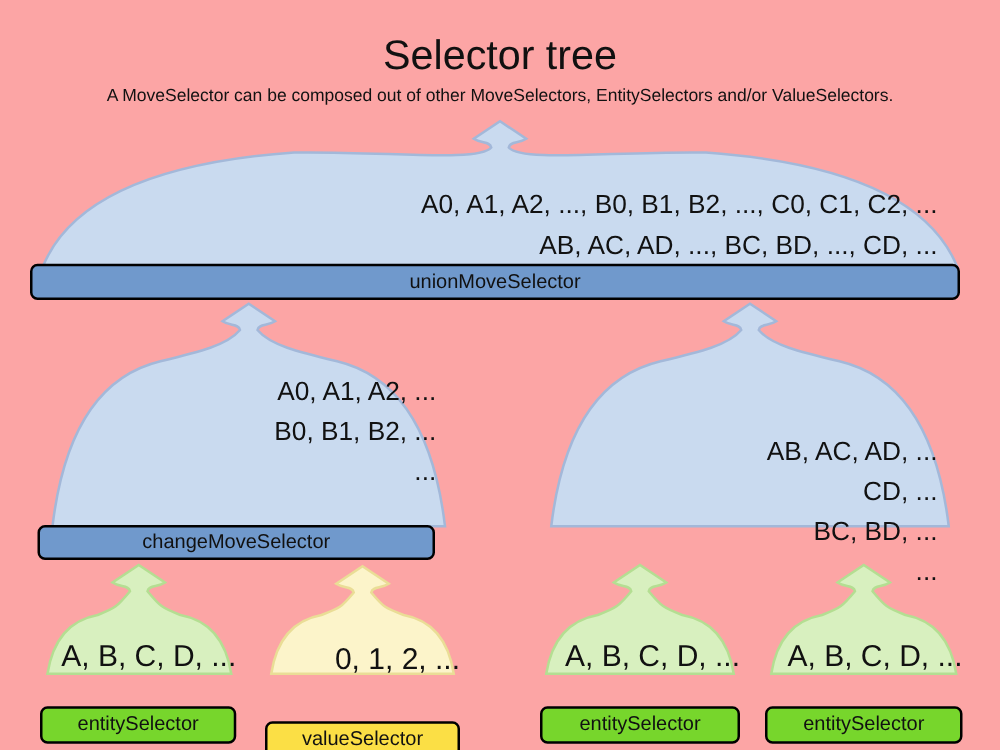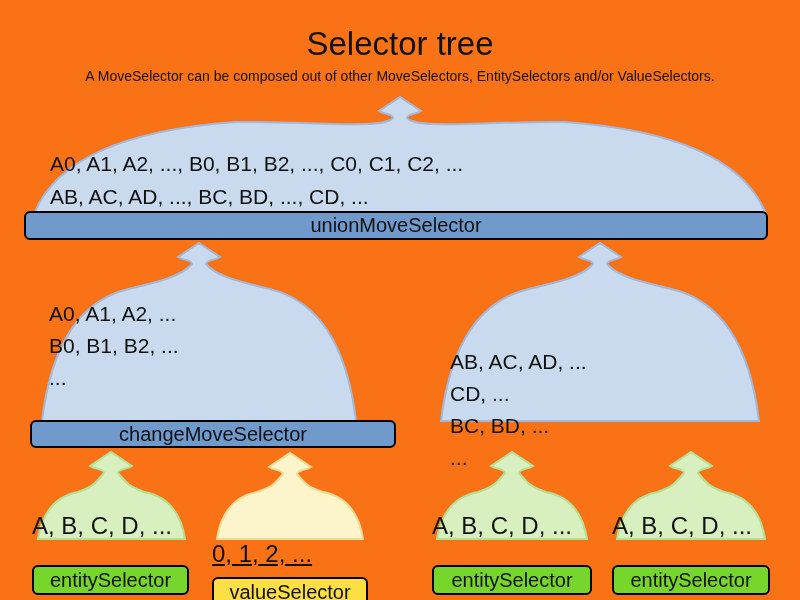--- a/index.html
+++ b/index.html
@@ -1,34 +1,34 @@
 <!DOCTYPE html>
 <html><head>
 <meta charset="utf-8">
 <style>
   html,body{margin:0;padding:0;background:#ffffff;}
   #stage{
-    position:relative;width:800px;height:600px;overflow:hidden;background:#f97316;
+    position:relative;width:800px;height:600px;overflow:hidden;background:#fca5a5;
     font-family:"Liberation Sans", sans-serif;color:#111111;
   }
   .abs{position:absolute;}
   #diagram-svg{position:absolute;left:0;top:0;width:800px;height:600px;}
   .dome{stroke-width:2;}
   .dome.blue{fill:#c9daef;stroke:#a3b8d9;}
   .dome.green{fill:#d8f0bf;stroke:#b4de92;}
   .dome.yellow{fill:#fcf4ca;stroke:#eadd96;}
   .bar{
     position:absolute;box-sizing:border-box;border:2px solid #000000;border-radius:6px;
     display:flex;align-items:center;justify-content:center;
-    font-size:20px;color:#111111;white-space:nowrap;
+    font-size:16px;color:#111111;white-space:nowrap;
   }
   .bar.blue{background:#7099cc;}
   .bar.green{background:#77d62c;margin-top:28px;}
   .bar.yellow{background:#fbdf45;}
-  .dome-text{position:absolute;text-align:left;color:#111111;white-space:nowrap;}
+  .dome-text{position:absolute;text-align:right;color:#111111;white-space:nowrap;}
   .union-lines{line-height:33px;font-size:21px;}
   .mid-lines{line-height:32px;font-size:21px;}
   .leaf-label{font-size:24px;line-height:26px;}
   #page-title{position:absolute;left:0;top:25px;width:800px;text-align:center;font-size:33px;}
   #page-subtitle{position:absolute;left:0;top:68px;width:800px;text-align:center;font-size:14px;}
 </style>
 </head>
 <body>
 
 <div id="stage">
@@ -52,37 +52,37 @@
   </div>
   <div class="bar blue abs" style="left:24px;top:211px;width:744px;height:29px;">
     <span>unionMoveSelector</span>
   </div>
 
   <div class="dome-text mid-lines abs" style="left:49px;top:298px;width:300px;">
     <div>A0, A1, A2, ...</div>
     <div>B0, B1, B2, ...</div>
     <div>...</div>
   </div>
-  <div class="bar blue abs" style="left:30px;top:420px;width:366px;height:28px;">
+  <div class="bar blue abs" style="left:30px;top:420px;width:318px;height:28px;">
     <span>changeMoveSelector</span>
   </div>
 
   <div class="dome-text mid-lines abs" style="left:450px;top:298px;width:300px;margin-top:48px;">
     <div>AB, AC, AD, ...</div>
     <div>CD, ...</div>
     <div>BC, BD, ...</div>
     <div>...</div>
   </div>
 
   <div class="dome-text leaf-label abs" style="left:32px;top:513px;width:157px;">A, B, C, D, ...</div>
   <div class="bar green abs" style="left:32px;top:537px;width:157px;height:30px;">
     <span>entitySelector</span>
   </div>
 
-  <div class="dome-text leaf-label abs" style="left:212px;top:541px;width:156px;text-decoration:underline;">0, 1, 2, ...</div>
+  <div class="dome-text leaf-label abs" style="left:212px;top:515px;width:156px;">0, 1, 2, ...</div>
   <div class="bar yellow abs" style="left:212px;top:537px;width:156px;height:30px;margin-top:40px;">
     <span>valueSelector</span>
   </div>
 
   <div class="dome-text leaf-label abs" style="left:432px;top:513px;width:160px;">A, B, C, D, ...</div>
   <div class="bar green abs" style="left:432px;top:537px;width:160px;height:30px;">
     <span>entitySelector</span>
   </div>
 
   <div class="dome-text leaf-label abs" style="left:612px;top:513px;width:158px;">A, B, C, D, ...</div>

